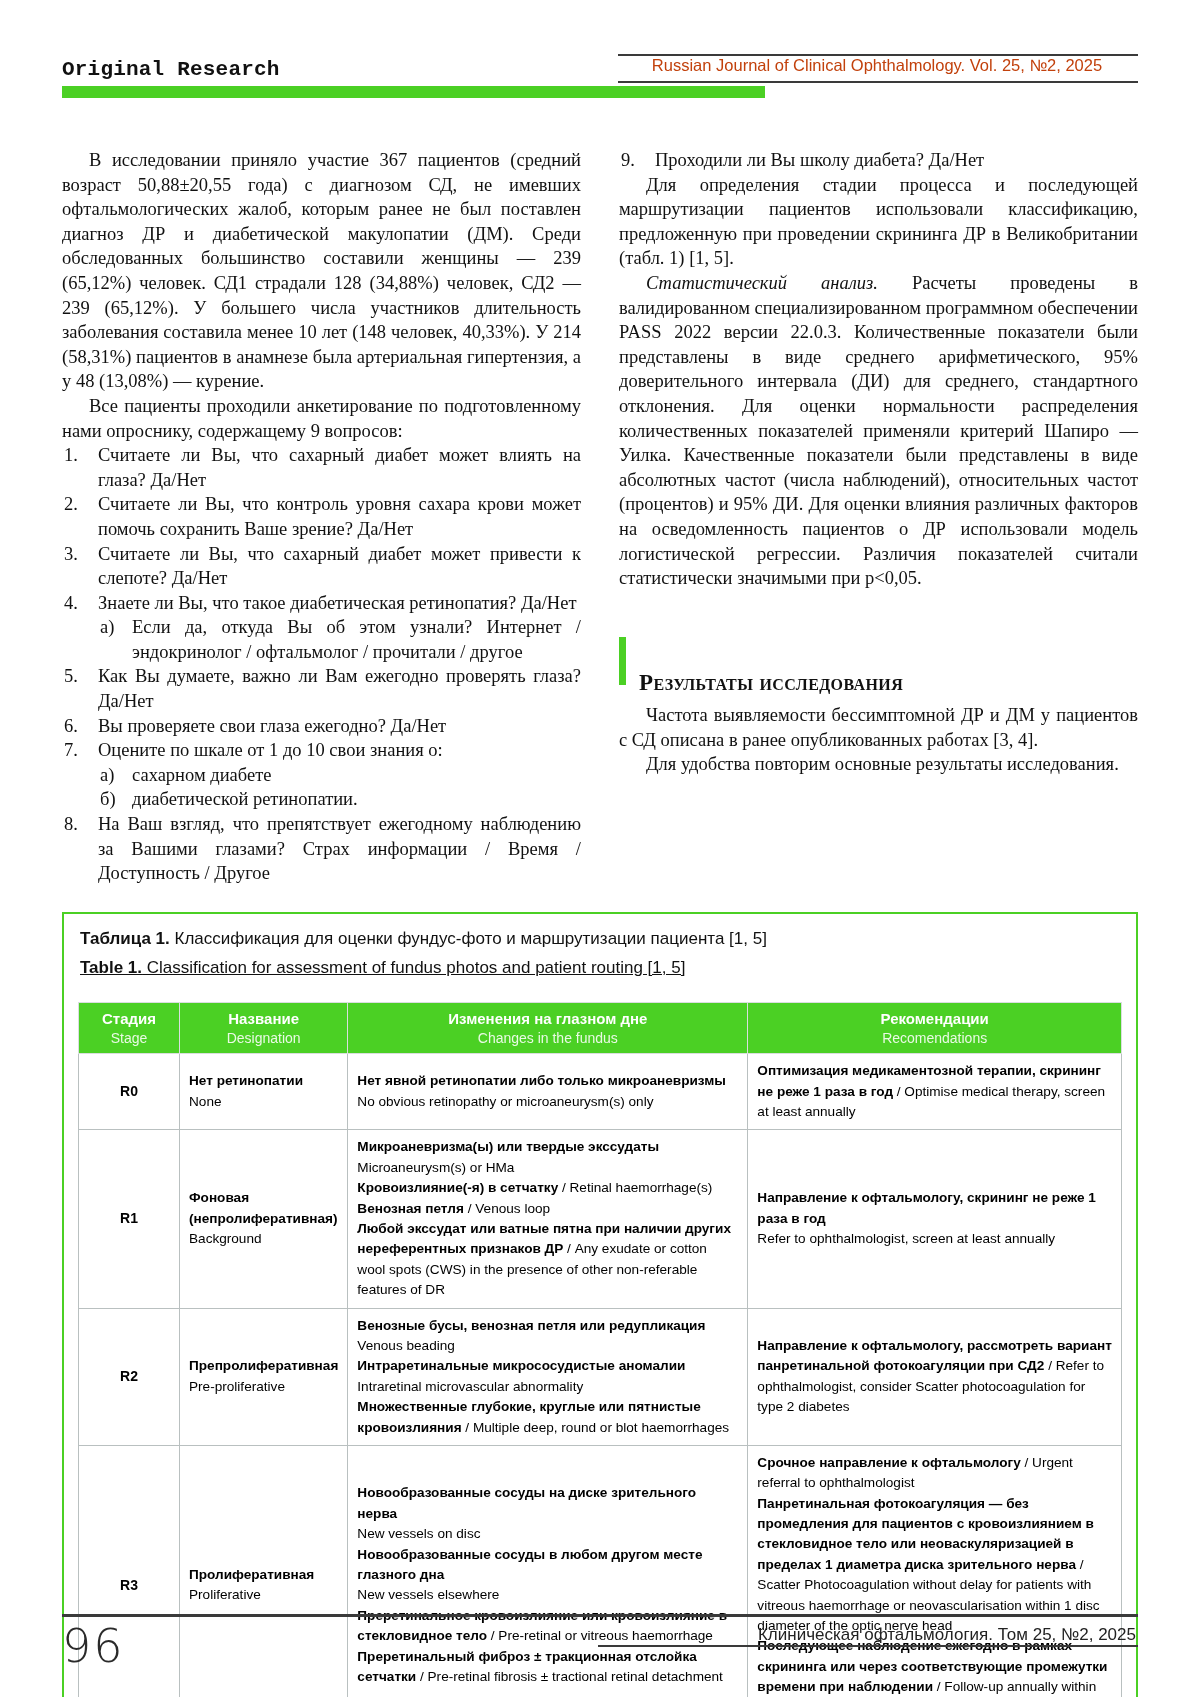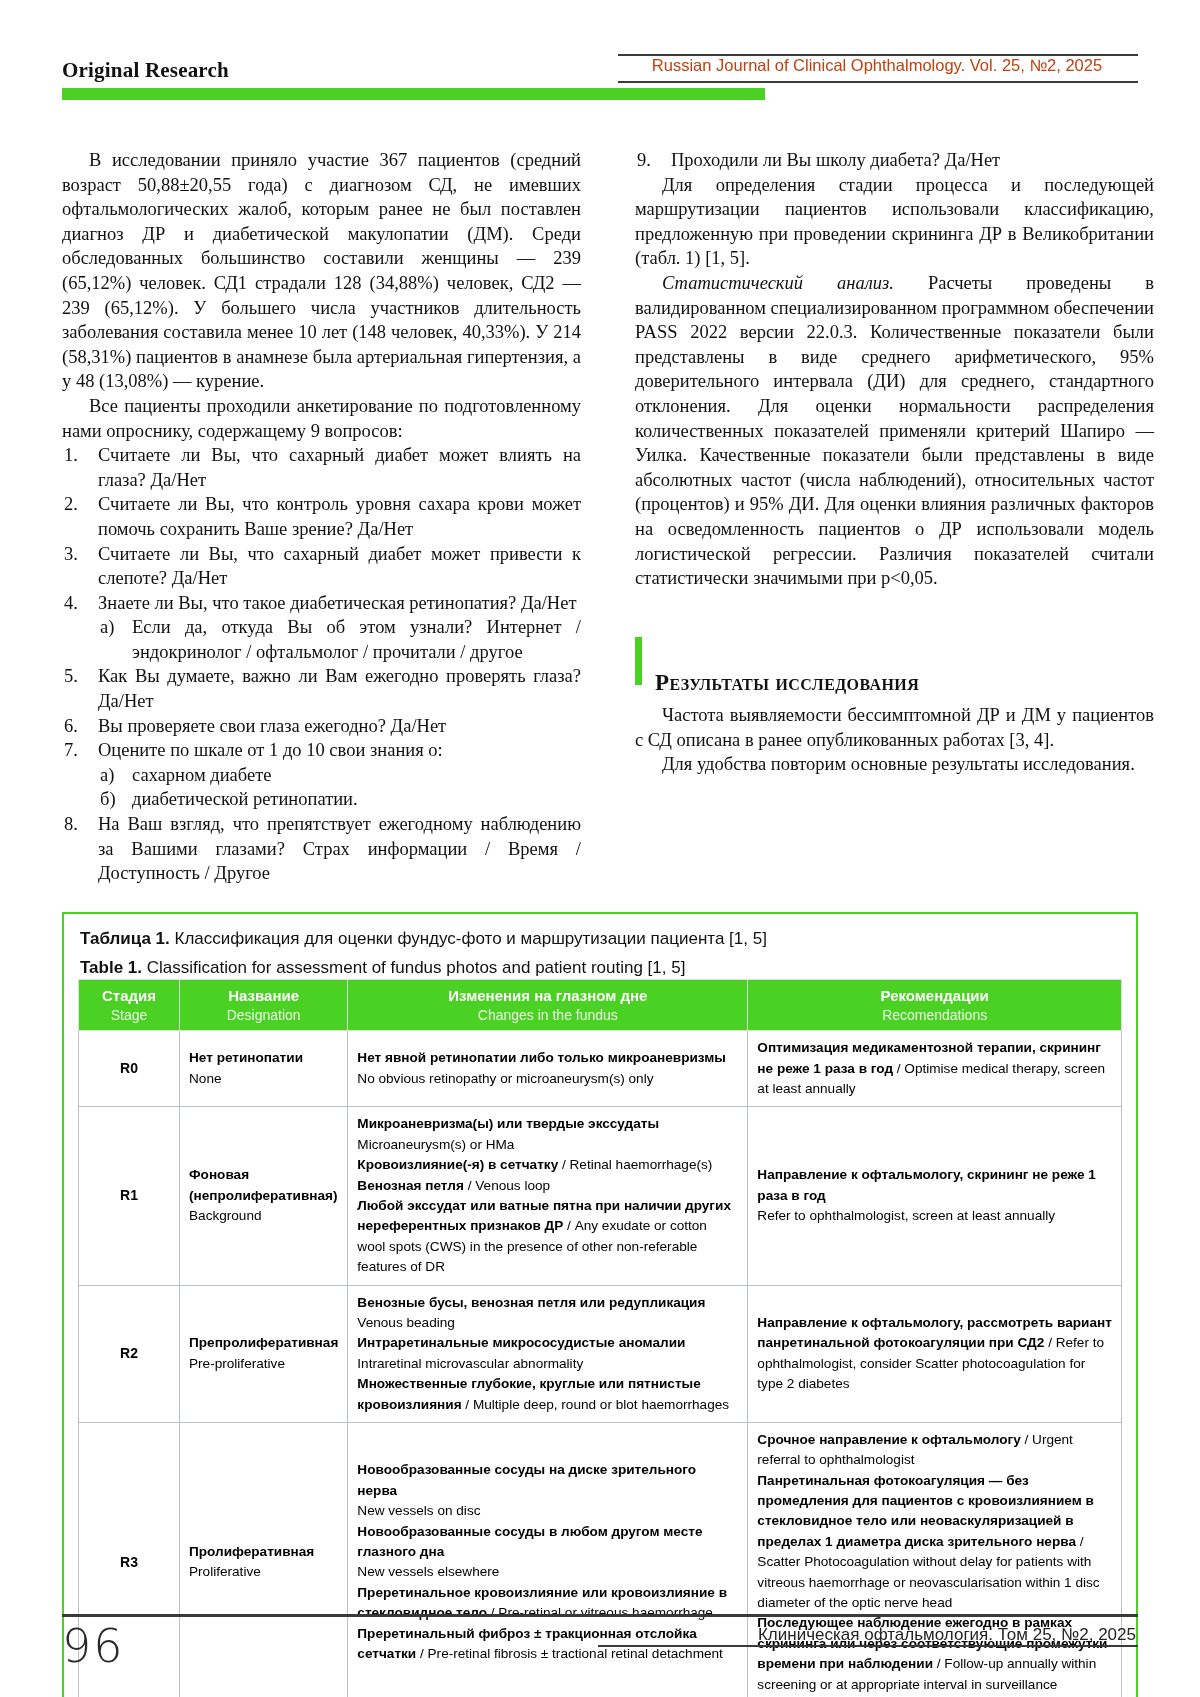--- a/index.html
+++ b/index.html
@@ -12,31 +12,31 @@
   html,body{background:#fff;}
   body{
     width:1200px;height:1697px;overflow:hidden;position:relative;
     font-family:"Liberation Serif",serif;color:var(--ink);
   }
   .page{width:1200px;height:1697px;padding:52px 62px 0 62px;position:relative;}
 
   
   .hdr{position:relative;height:58px;}
   .hdr-left{position:absolute;left:0;top:6px;width:703px;}
-  .hdr-section{font-family:Liberation Serif, serif;font-weight:bold;font-size:21px;letter-spacing:0.2px;}
+  .hdr-section{font-family:Liberation Mono, monospace;font-weight:bold;font-size:21px;letter-spacing:0.2px;}
   .hdr-greenbar{height:12px;background:var(--green);margin-top:5px;}
   .hdr-right{
     position:absolute;right:0;top:2px;width:520px;
     border-top:2px solid var(--rule);border-bottom:2px solid var(--rule);
     font-family:"Liberation Sans",sans-serif;font-size:16.5px;color:#c2410c;
     text-align:center;padding:0 2px 6px 0;
   }
 
   
-  .cols{display:flex;gap:54px;margin-top:38px;min-height:696px;align-items:flex-start;}
+  .cols{display:flex;gap:38px;margin-top:38px;min-height:696px;align-items:flex-start;}
   .col{width:519px;flex:0 0 519px;font-size:18.5px;line-height:24.6px;text-align:justify;}
   .para{margin:0;}
   .indent{text-indent:27px;}
   .q-item{display:flex;align-items:flex-start;}
   .q-label{flex:0 0 36px;padding-left:2px;}
   .q-item .q-text{flex:1;text-align:justify;}
   .q-item.sub{margin-left:36px;}
   .q-item.sub .q-label{flex:0 0 34px;}
   .stat-lead{font-style:italic;}
 
@@ -47,21 +47,21 @@
     font-variant:small-caps;letter-spacing:0.4px;line-height:1.1;margin-top:43px;
   }
 
   
   .table-box{
     margin-top:26px;border:2px solid var(--green);background:#fff;
     padding:13px 14px 14px 14px;
   }
   .cap{font-family:"Liberation Sans",sans-serif;font-size:17px;margin:2px 0 9px 2px;text-align:left;}
   .cap b{font-weight:bold;}
-  .cap.en{margin-bottom:1px;}
+  .cap.en{margin-bottom:24px;text-decoration:underline;}
   table{width:100%;border-collapse:collapse;font-family:"Liberation Sans",sans-serif;}
   th,td{border:1px solid var(--cellborder);padding:7px 9px;vertical-align:middle;}
   thead th{
     background:var(--green);color:#fff;text-align:center;border:1px solid #d9dede;
     padding:6px 6px;
   }
   .th-ru{font-weight:bold;font-size:15px;line-height:1.35;}
   .th-en{font-weight:normal;font-size:14px;color:rgba(255,255,255,0.88);line-height:1.3;}
   td{font-size:13.6px;line-height:1.5;color:#000;text-align:left;}
   td.stage{text-align:center;font-size:14px;width:101px;font-weight:bold;}

